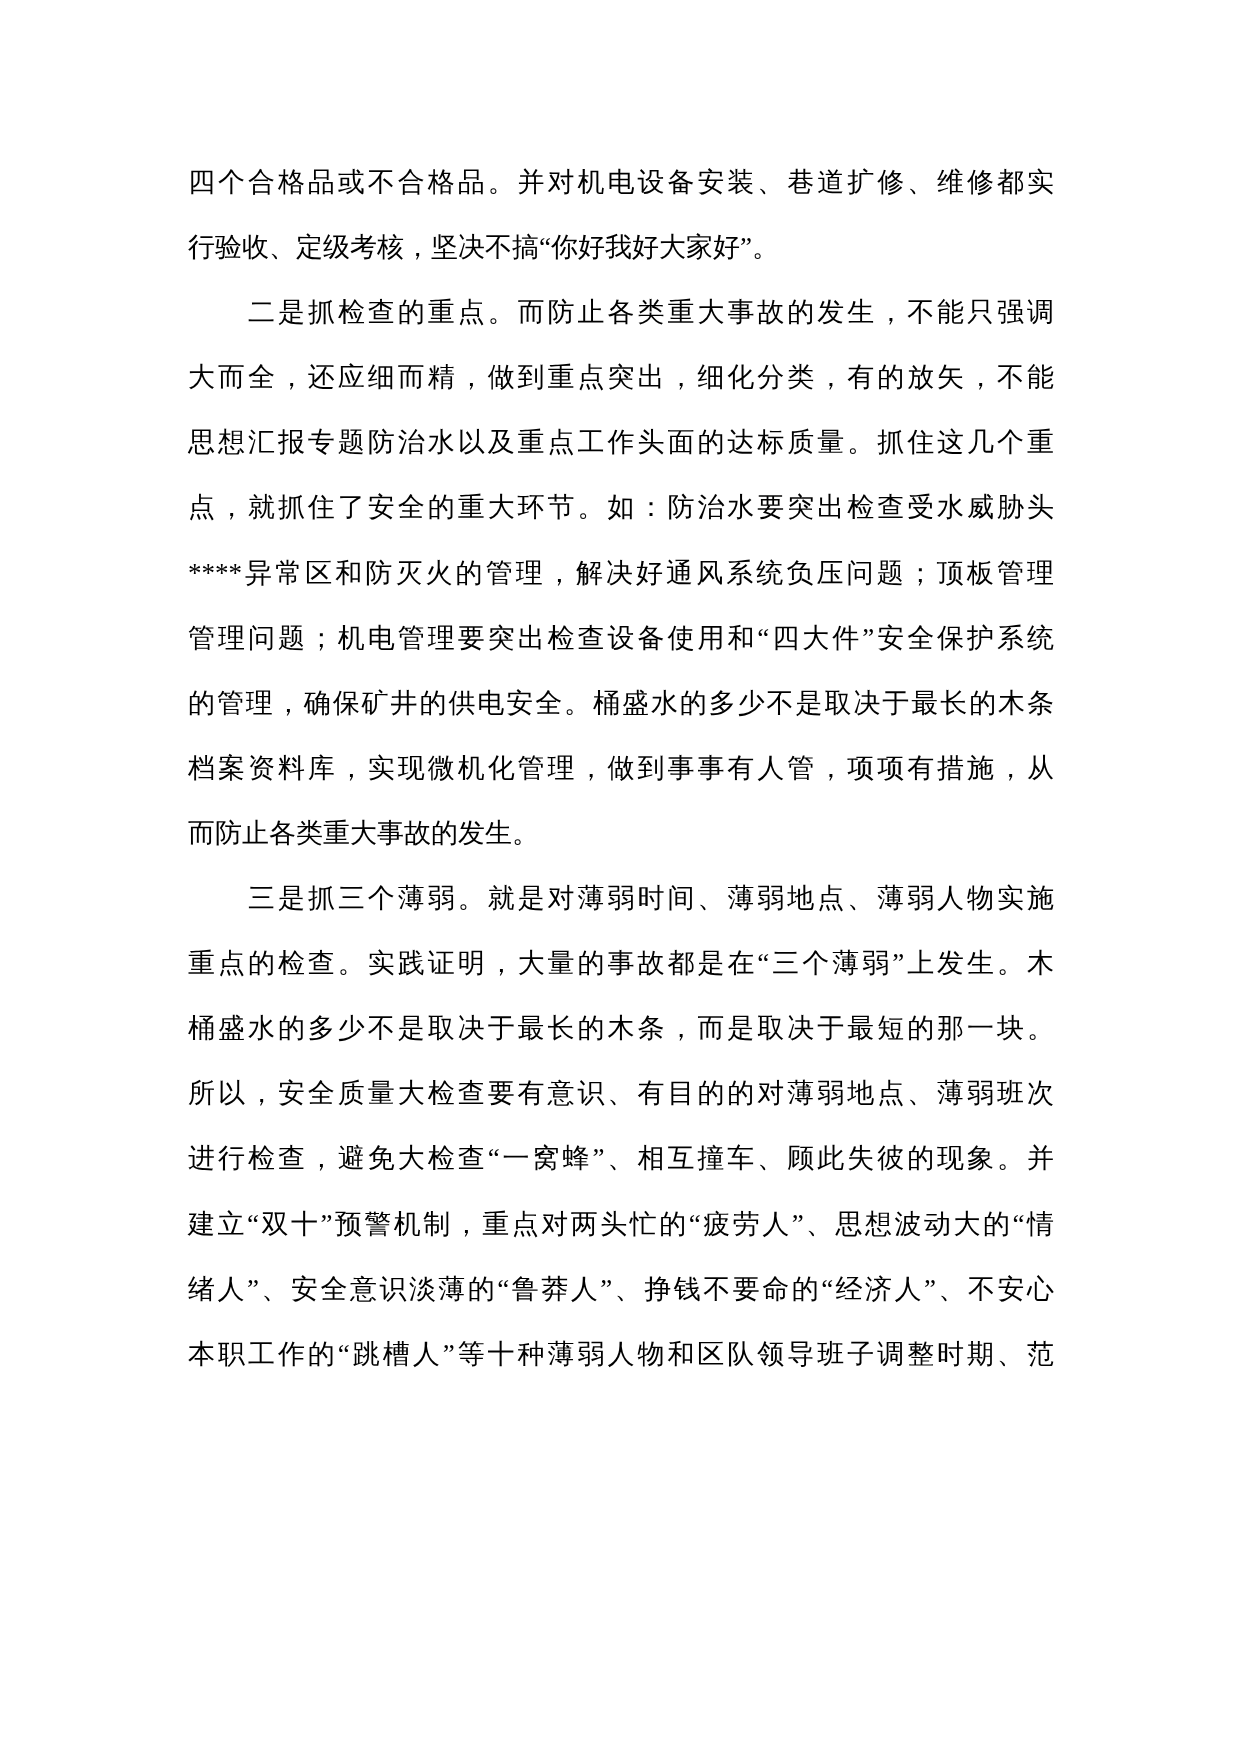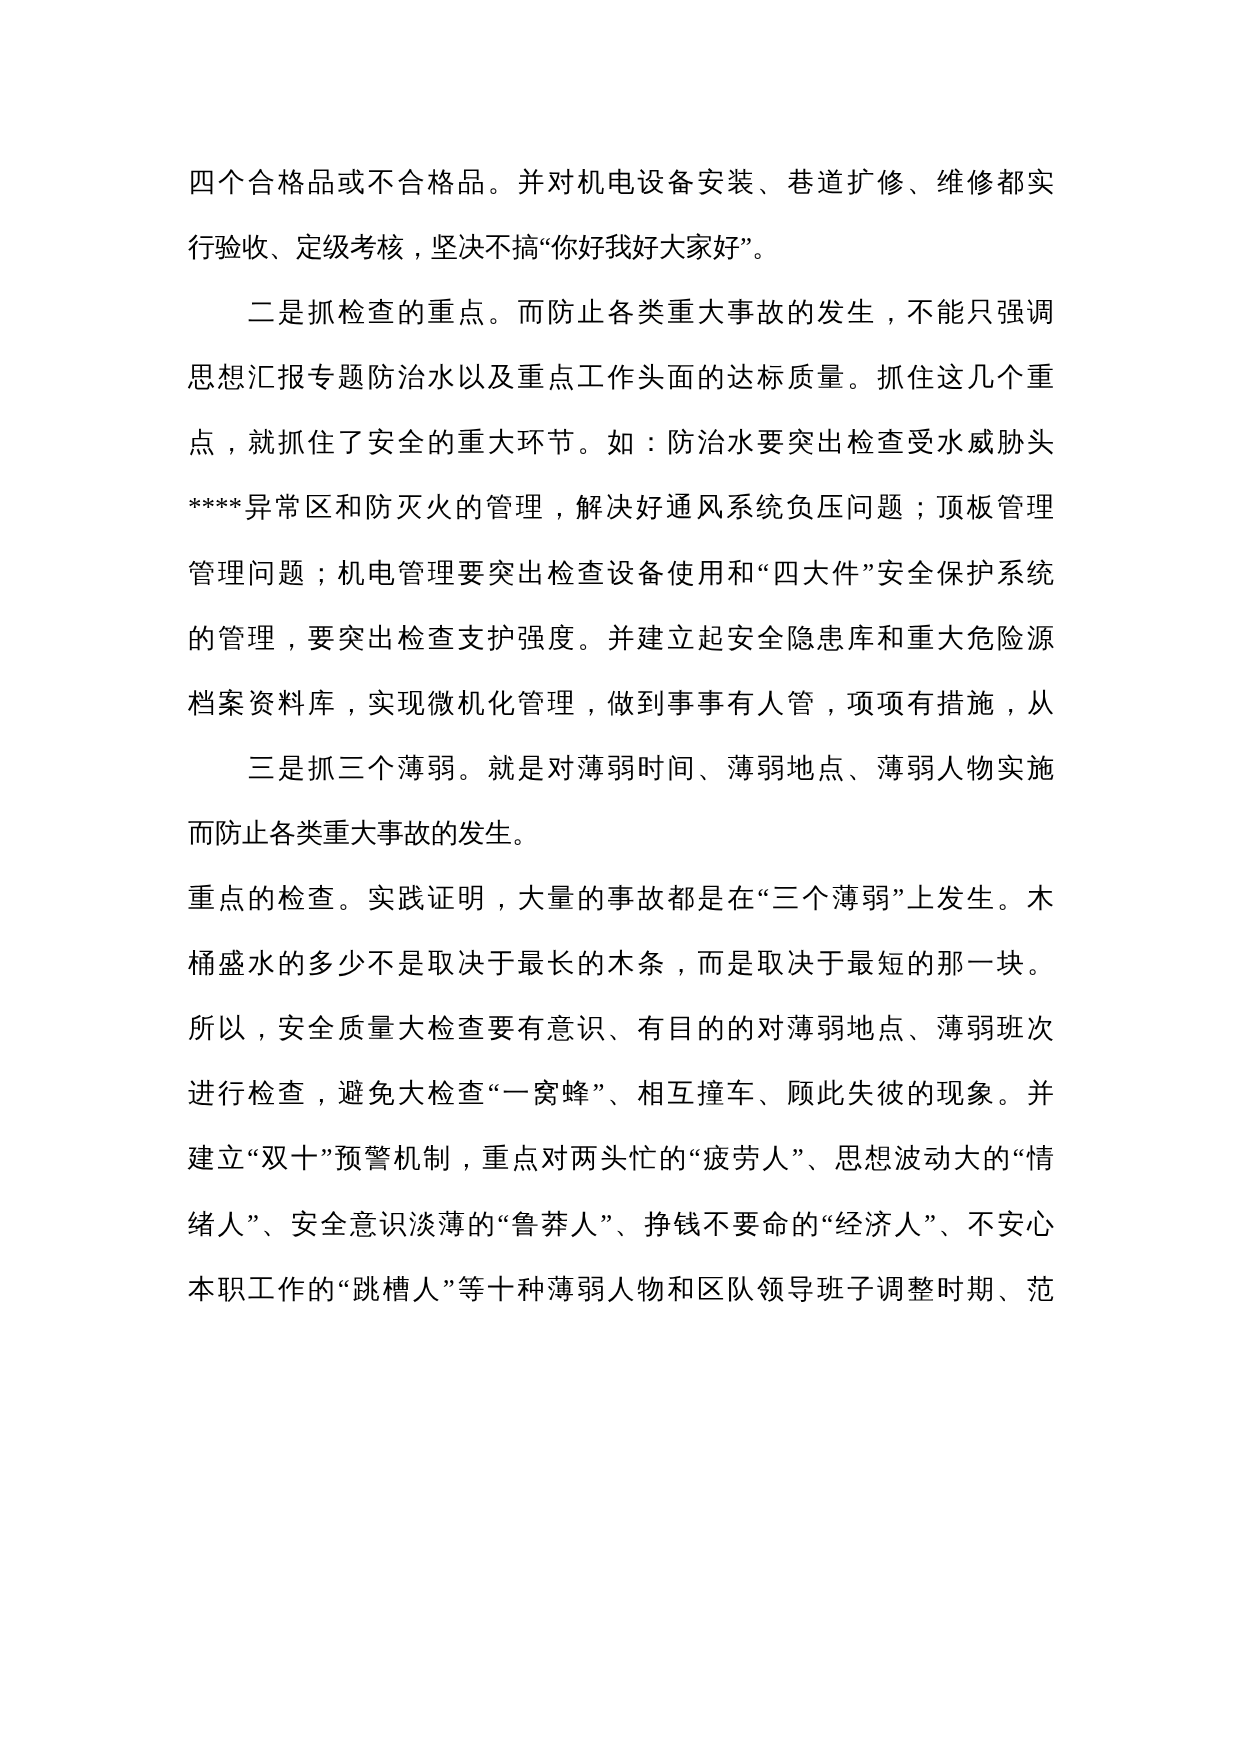--- a/index.html
+++ b/index.html
@@ -44,29 +44,30 @@
 </head>
 <body>
 
 <div class="page">
   <div class="text-block">
 
     <p class="line">四个合格品或不合格品。并对机电设备安装、巷道扩修、维修都实</p>
     <p class="line end">行验收、定级考核，坚决不搞“你好我好大家好”。</p>
 
     <p class="line indent">二是抓检查的重点。而防止各类重大事故的发生，不能只强调</p>
+    <p class="line">大而全，还应细而精，做到重点突出，细化分类，有的放矢，不能</p>
     <p class="line">思想汇报专题防治水以及重点工作头面的达标质量。抓住这几个重</p>
     <p class="line">点，就抓住了安全的重大环节。如：防治水要突出检查受水威胁头</p>
     <p class="line">****异常区和防灭火的管理，解决好通风系统负压问题；顶板管理</p>
     <p class="line">管理问题；机电管理要突出检查设备使用和“四大件”安全保护系统</p>
-    <p class="line">的管理，要突出检查支护强度。并建立起安全隐患库和重大危险源</p>
+    <p class="line">的管理，确保矿井的供电安全。桶盛水的多少不是取决于最长的木条</p>
     <p class="line">档案资料库，实现微机化管理，做到事事有人管，项项有措施，从</p>
+    <p class="line end">而防止各类重大事故的发生。</p>
+
     <p class="line indent">三是抓三个薄弱。就是对薄弱时间、薄弱地点、薄弱人物实施</p>
-
-    <p class="line end">而防止各类重大事故的发生。</p>
     <p class="line">重点的检查。实践证明，大量的事故都是在“三个薄弱”上发生。木</p>
     <p class="line">桶盛水的多少不是取决于最长的木条，而是取决于最短的那一块。</p>
     <p class="line">所以，安全质量大检查要有意识、有目的的对薄弱地点、薄弱班次</p>
     <p class="line">进行检查，避免大检查“一窝蜂”、相互撞车、顾此失彼的现象。并</p>
     <p class="line">建立“双十”预警机制，重点对两头忙的“疲劳人”、思想波动大的“情</p>
     <p class="line">绪人”、安全意识淡薄的“鲁莽人”、挣钱不要命的“经济人”、不安心</p>
     <p class="line">本职工作的“跳槽人”等十种薄弱人物和区队领导班子调整时期、范</p>
 
   </div>
 </div>

